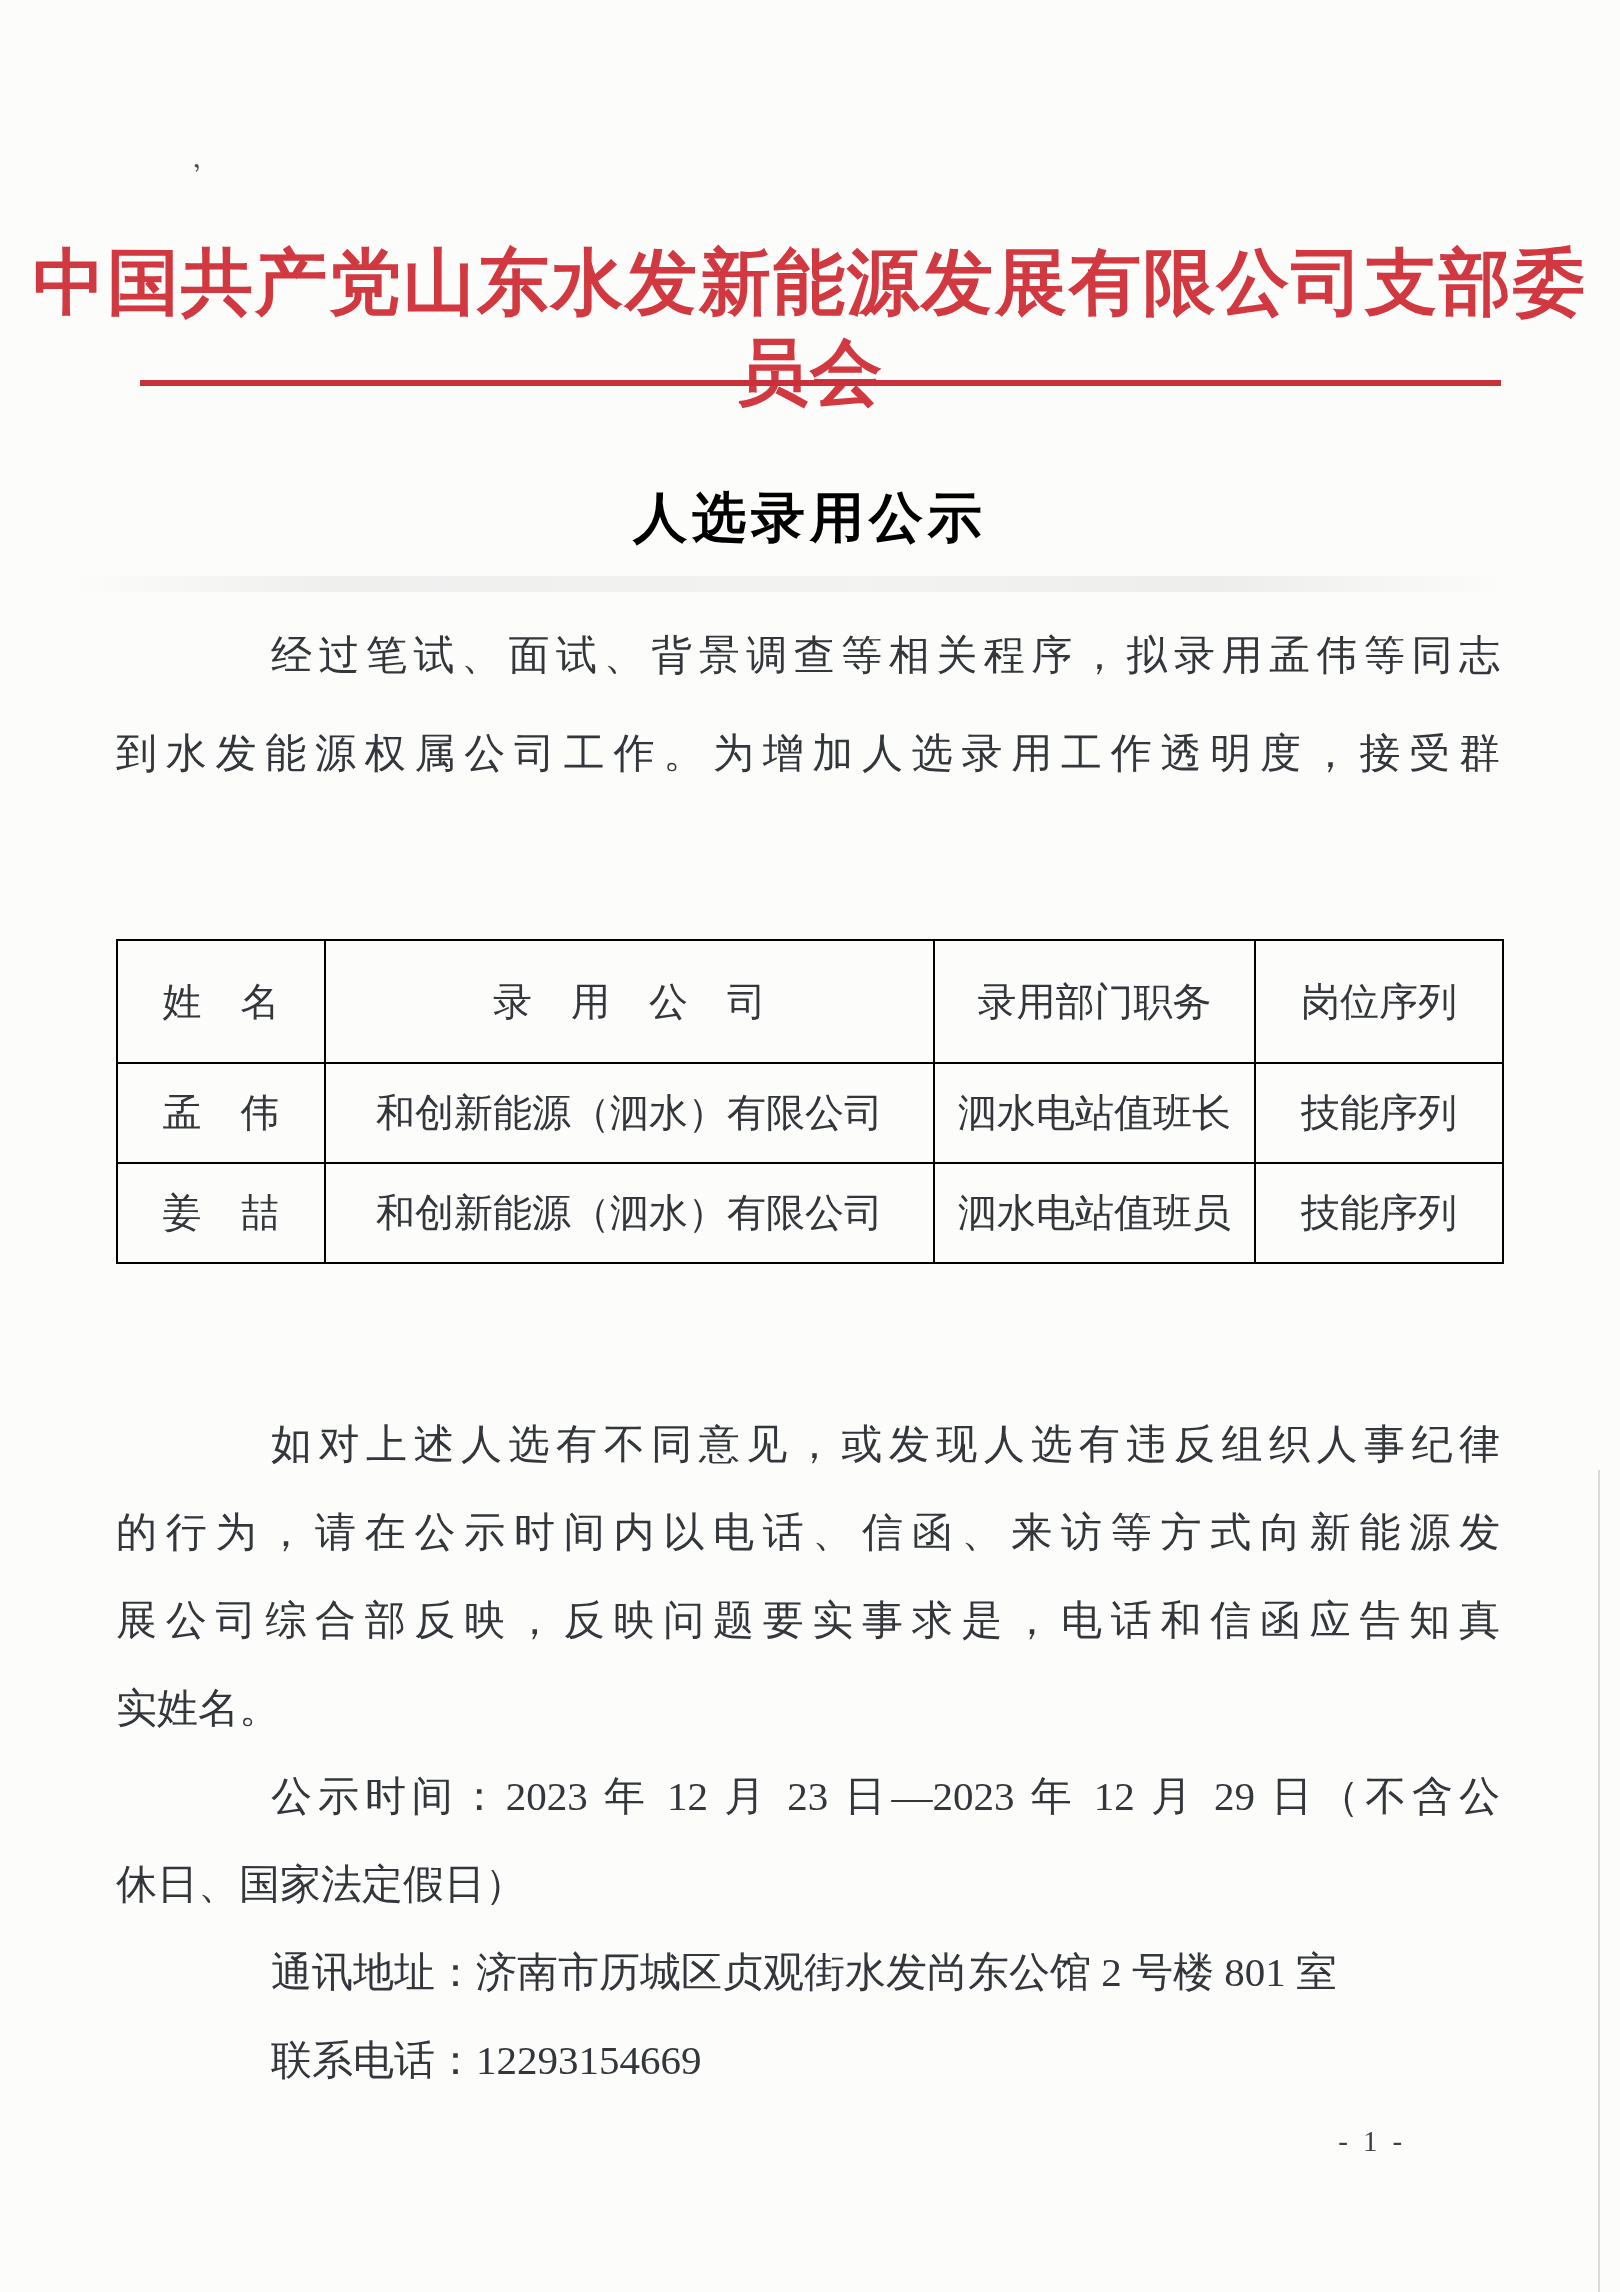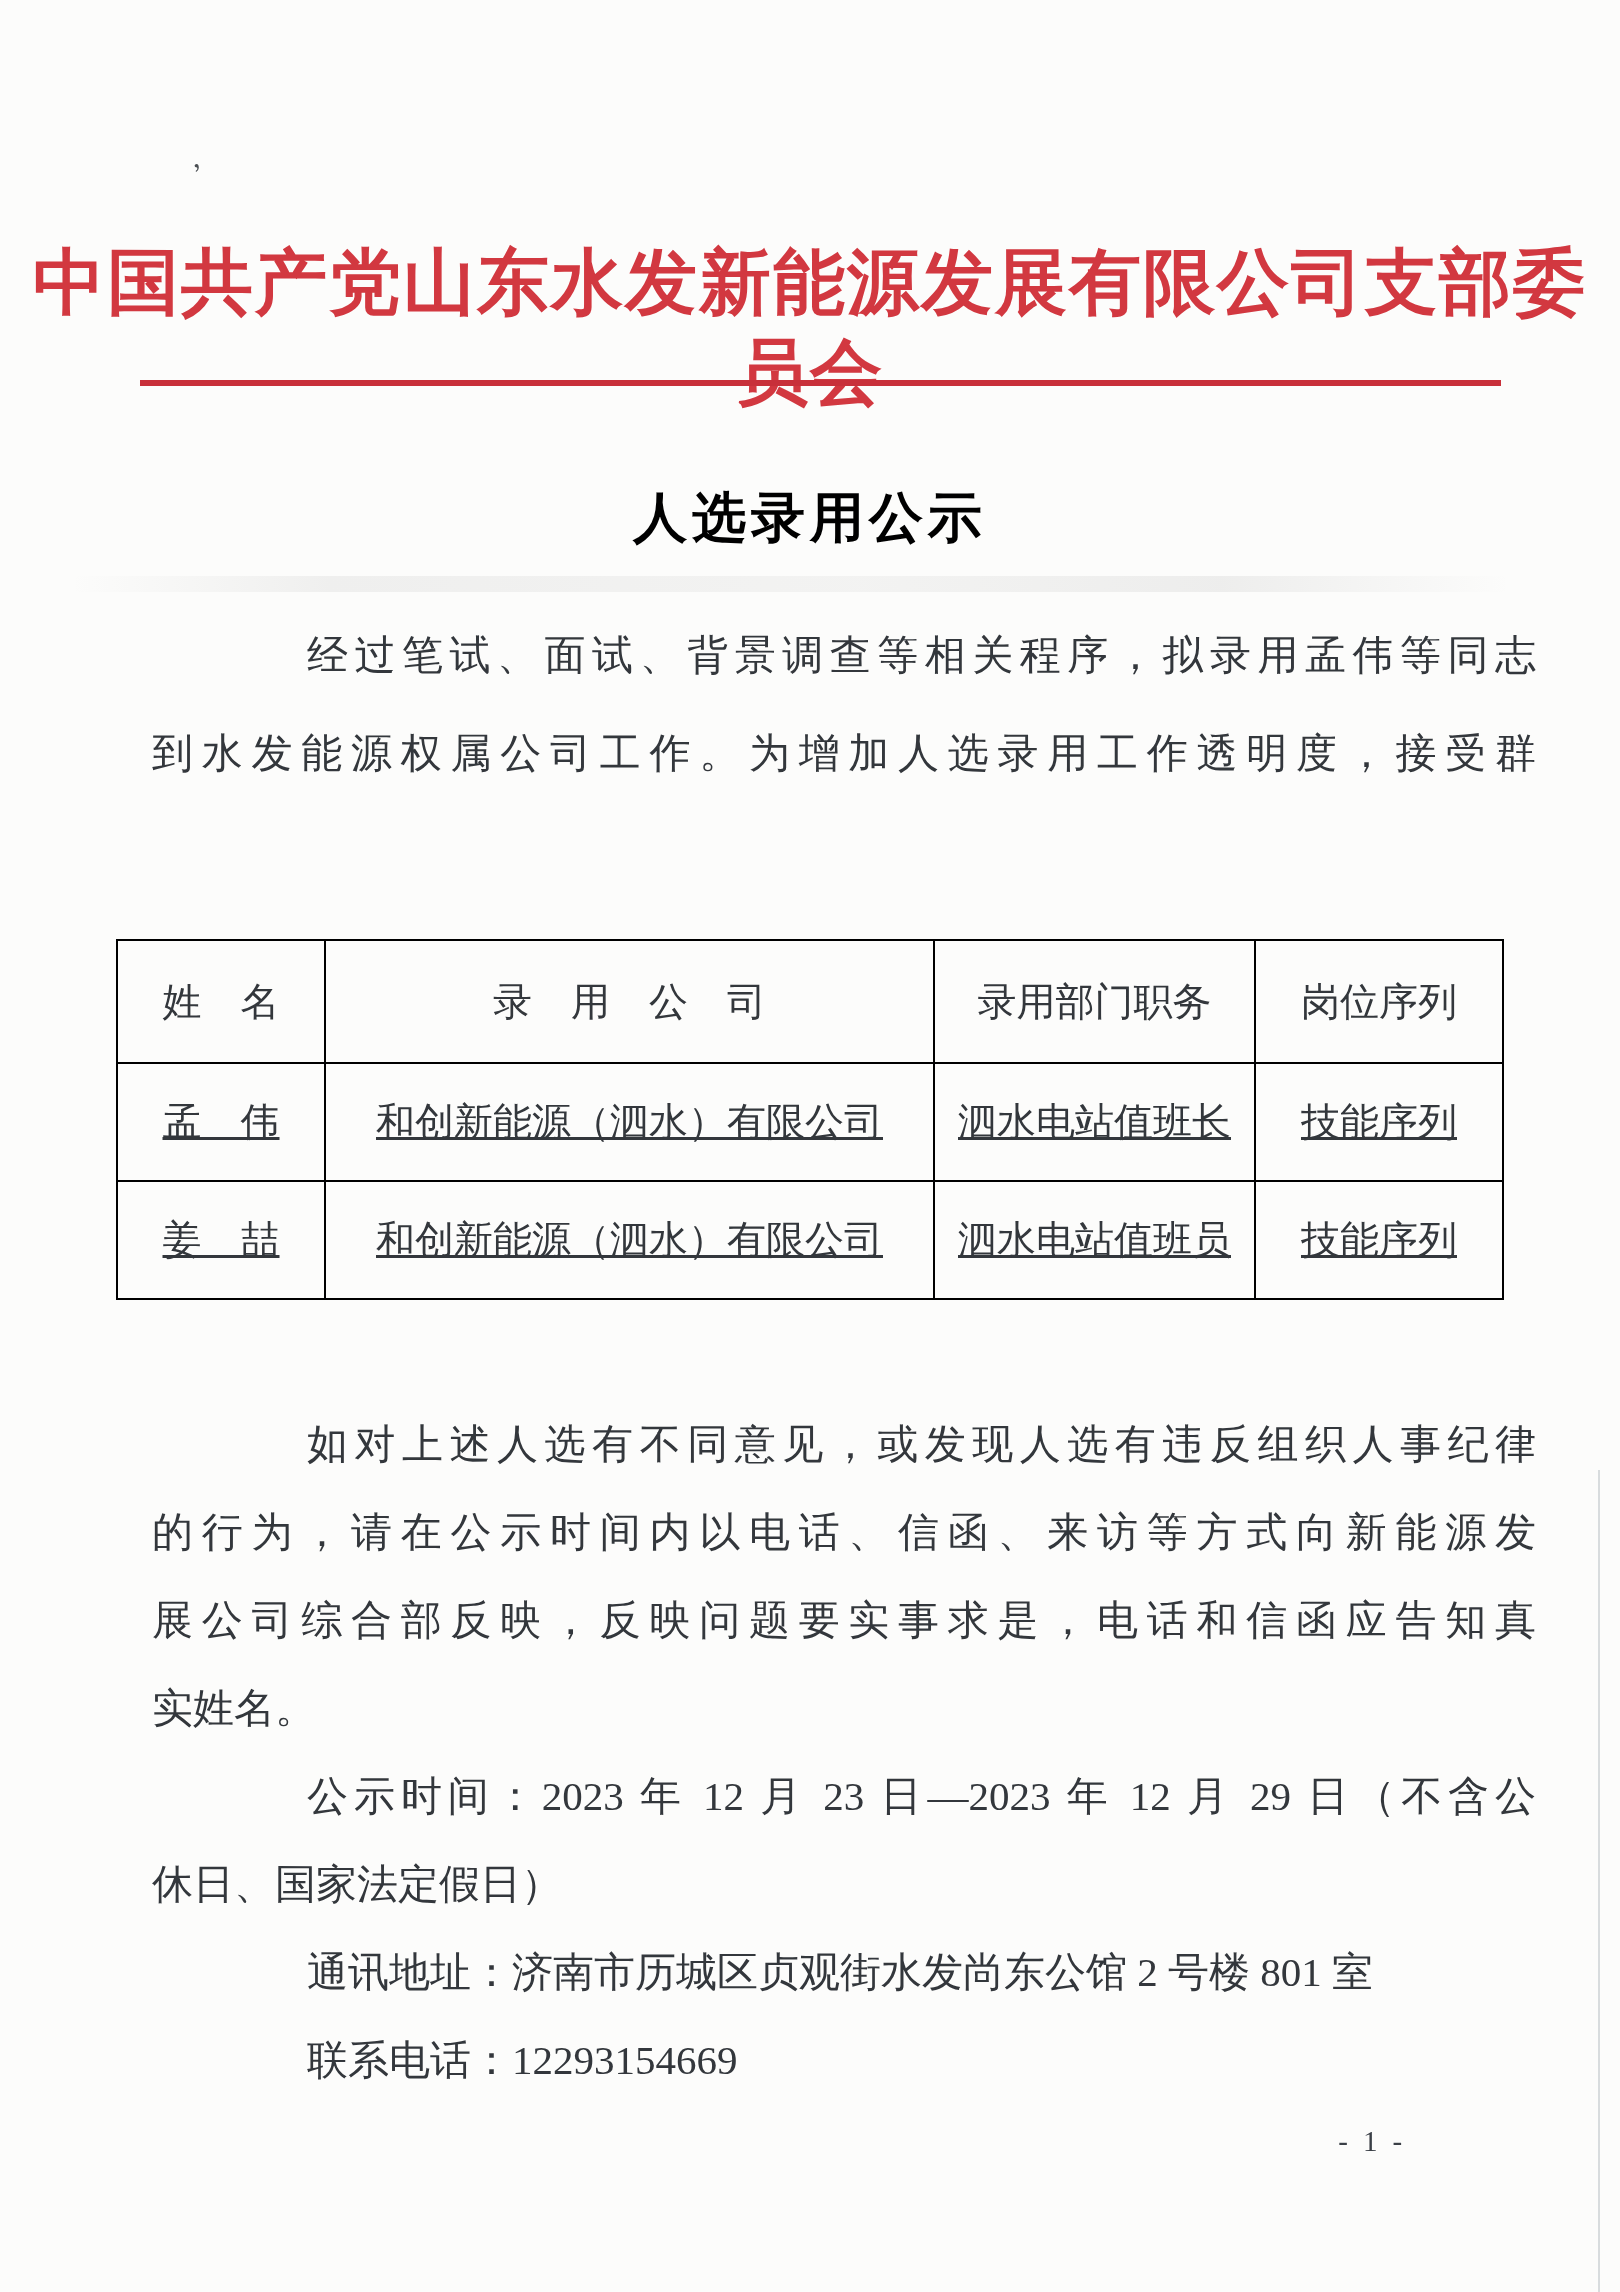--- a/index.html
+++ b/index.html
@@ -40,21 +40,21 @@
   .tick-mark{
     position:absolute;top:157px;left:194px;
     font-size:29px;color:#4a4e52;
     transform:rotate(-18deg);
   }
   .edge-line{
     position:absolute;top:1470px;right:19.6px;width:2px;height:822px;
     background:rgba(150,160,170,.35);
   }
   
-  .textblock{position:absolute;left:116px;width:1384px;margin-left:36px;}
+  .textblock{position:absolute;left:116px;width:1384px;}
   .intro{top:606px;}
   .lower{top:1400px;}
   .ln{
     font-size:41px;
     white-space:pre-wrap;
   }
   .intro .ln{line-height:98px;}
   .lower .ln{line-height:88px;}
   .ind{text-indent:155px;}
   .jst{text-align:justify;text-align-last:justify;}
@@ -69,21 +69,21 @@
   }
   .tbl td,.tbl th{
     border:2px solid #000000;
     text-align:center;
     vertical-align:middle;
     font-weight:normal;
     padding:0 5.9px;
     overflow:hidden;
   }
   .tbl .hrow{height:123px;}
-  .tbl .drow{height:118px;text-decoration:underline;}
+  .tbl .drow{height:100px;}
   
   .page-number{
     position:absolute;top:2125px;right:214px;
     font-size:29px;letter-spacing:3.9px;color:#3a3f46;
   }
 </style>
 </head>
 <body>
 
 <div class="page">

